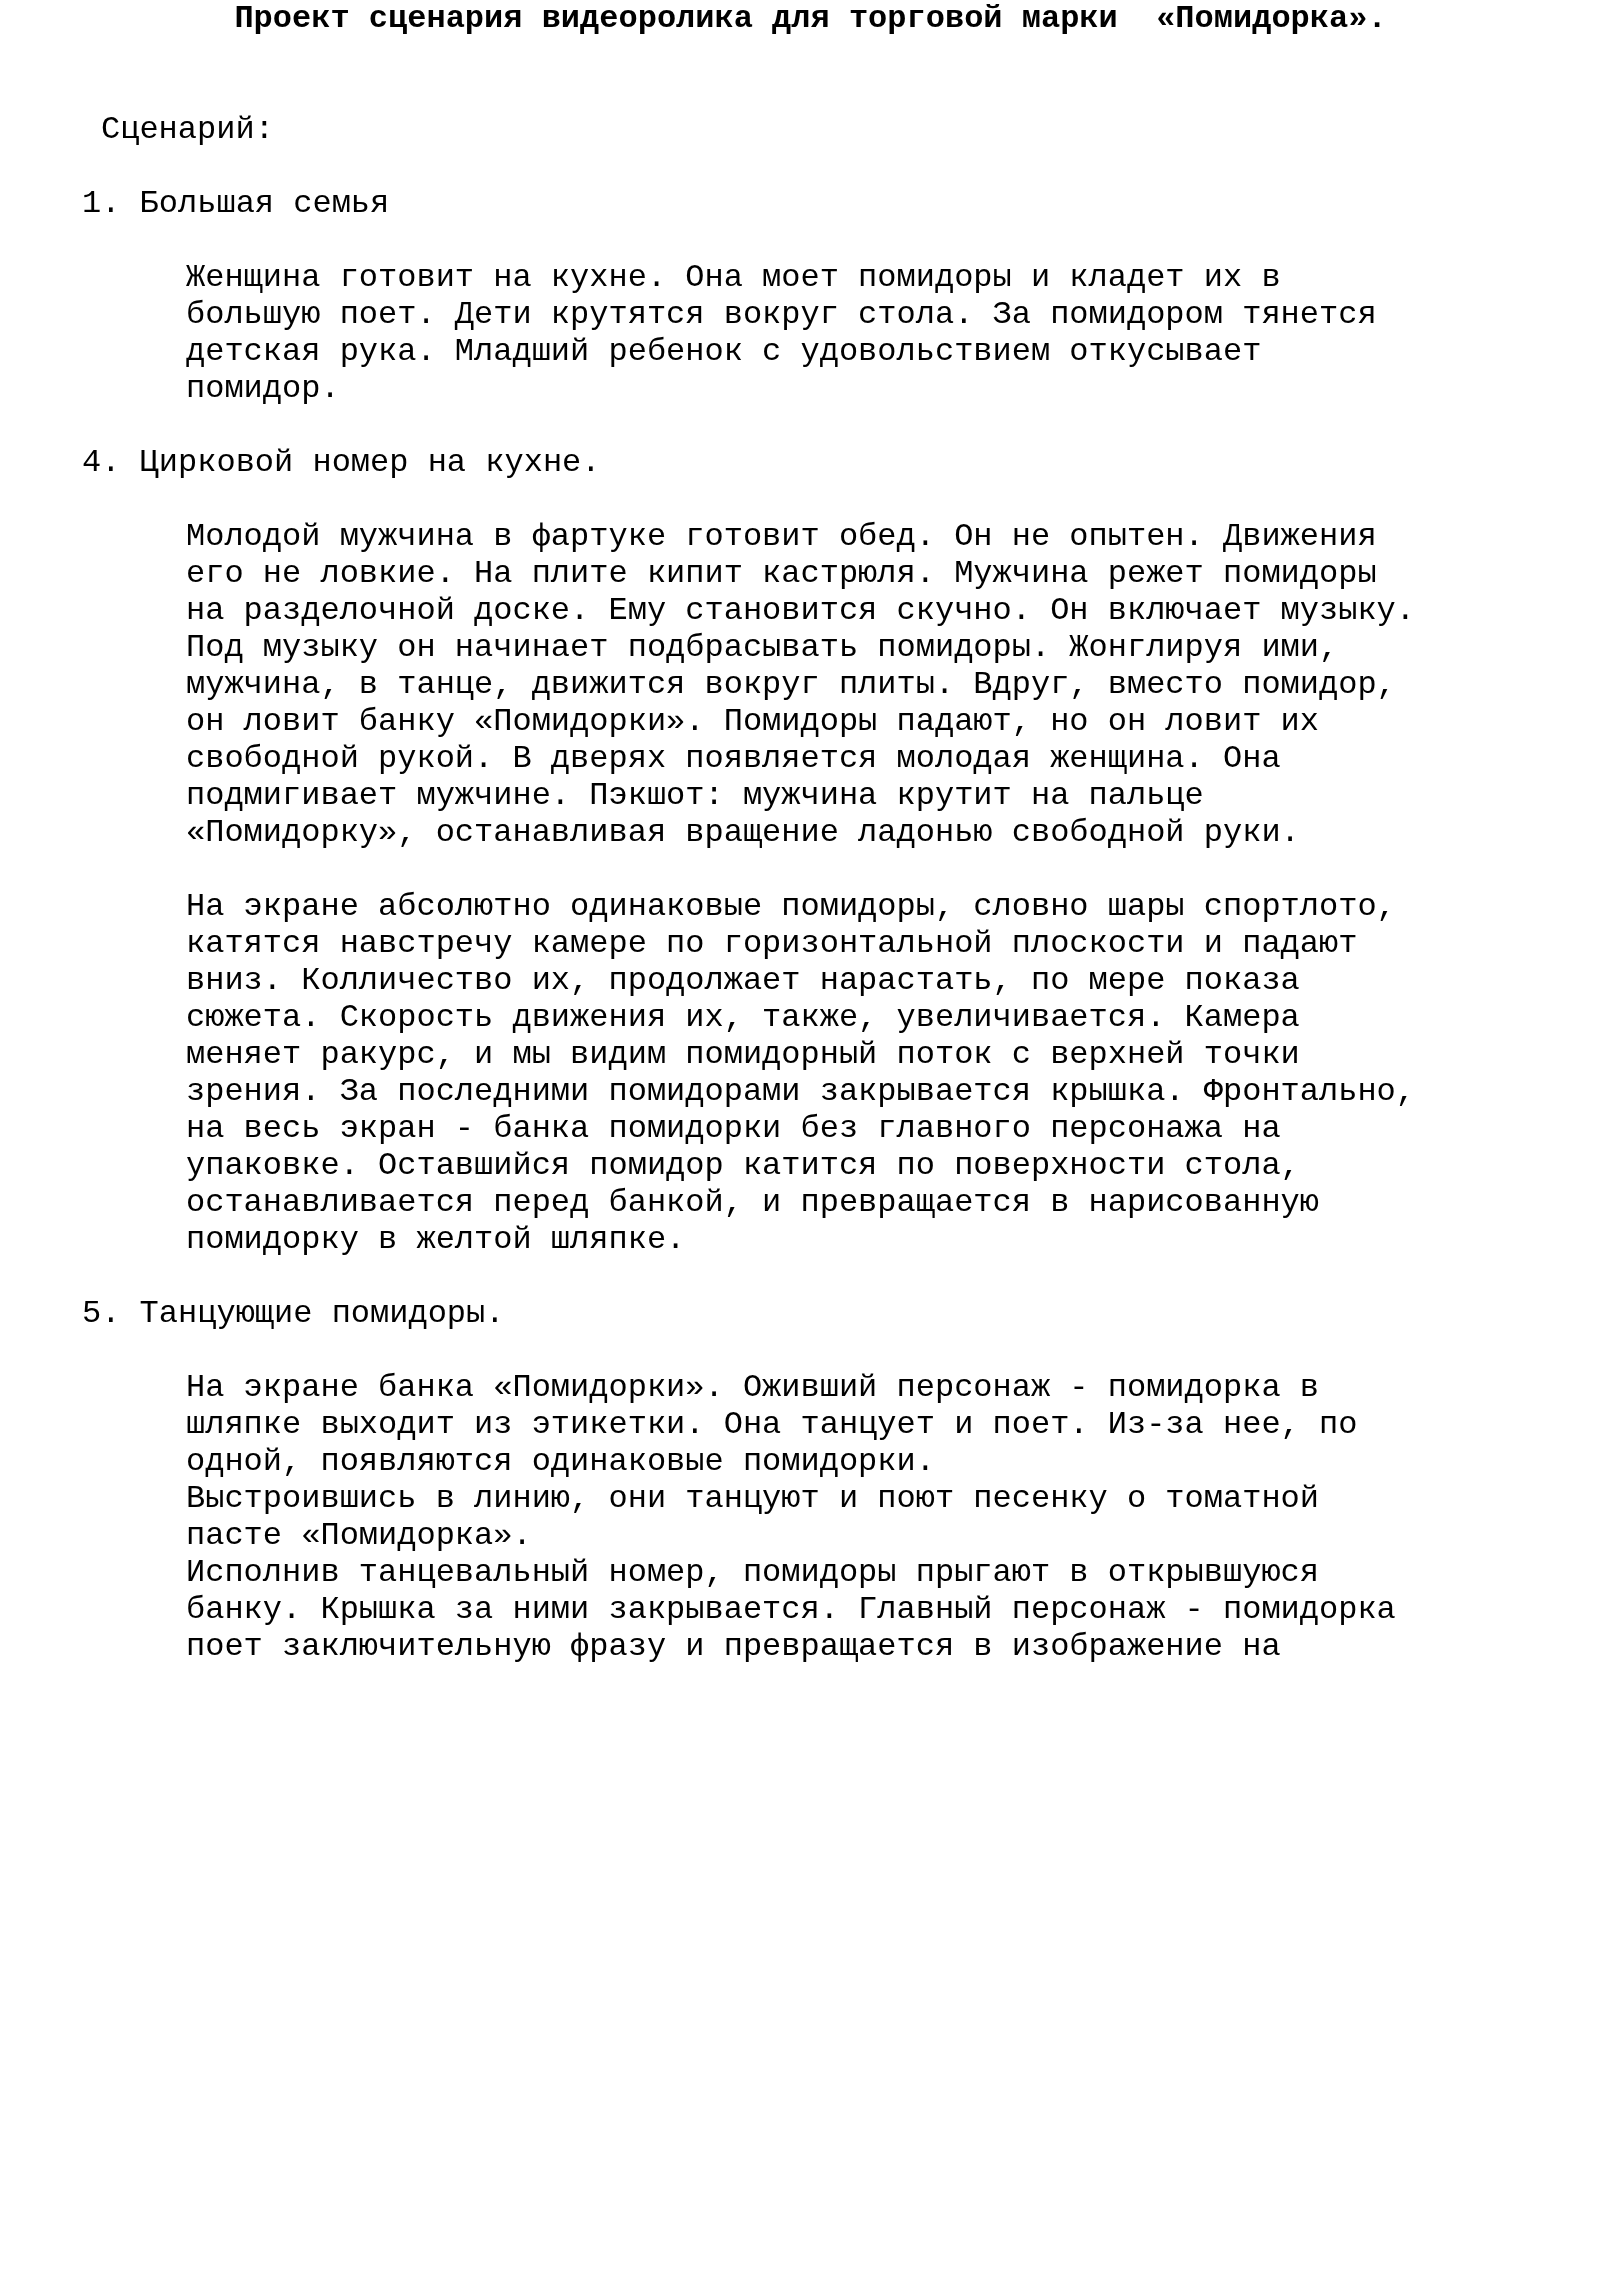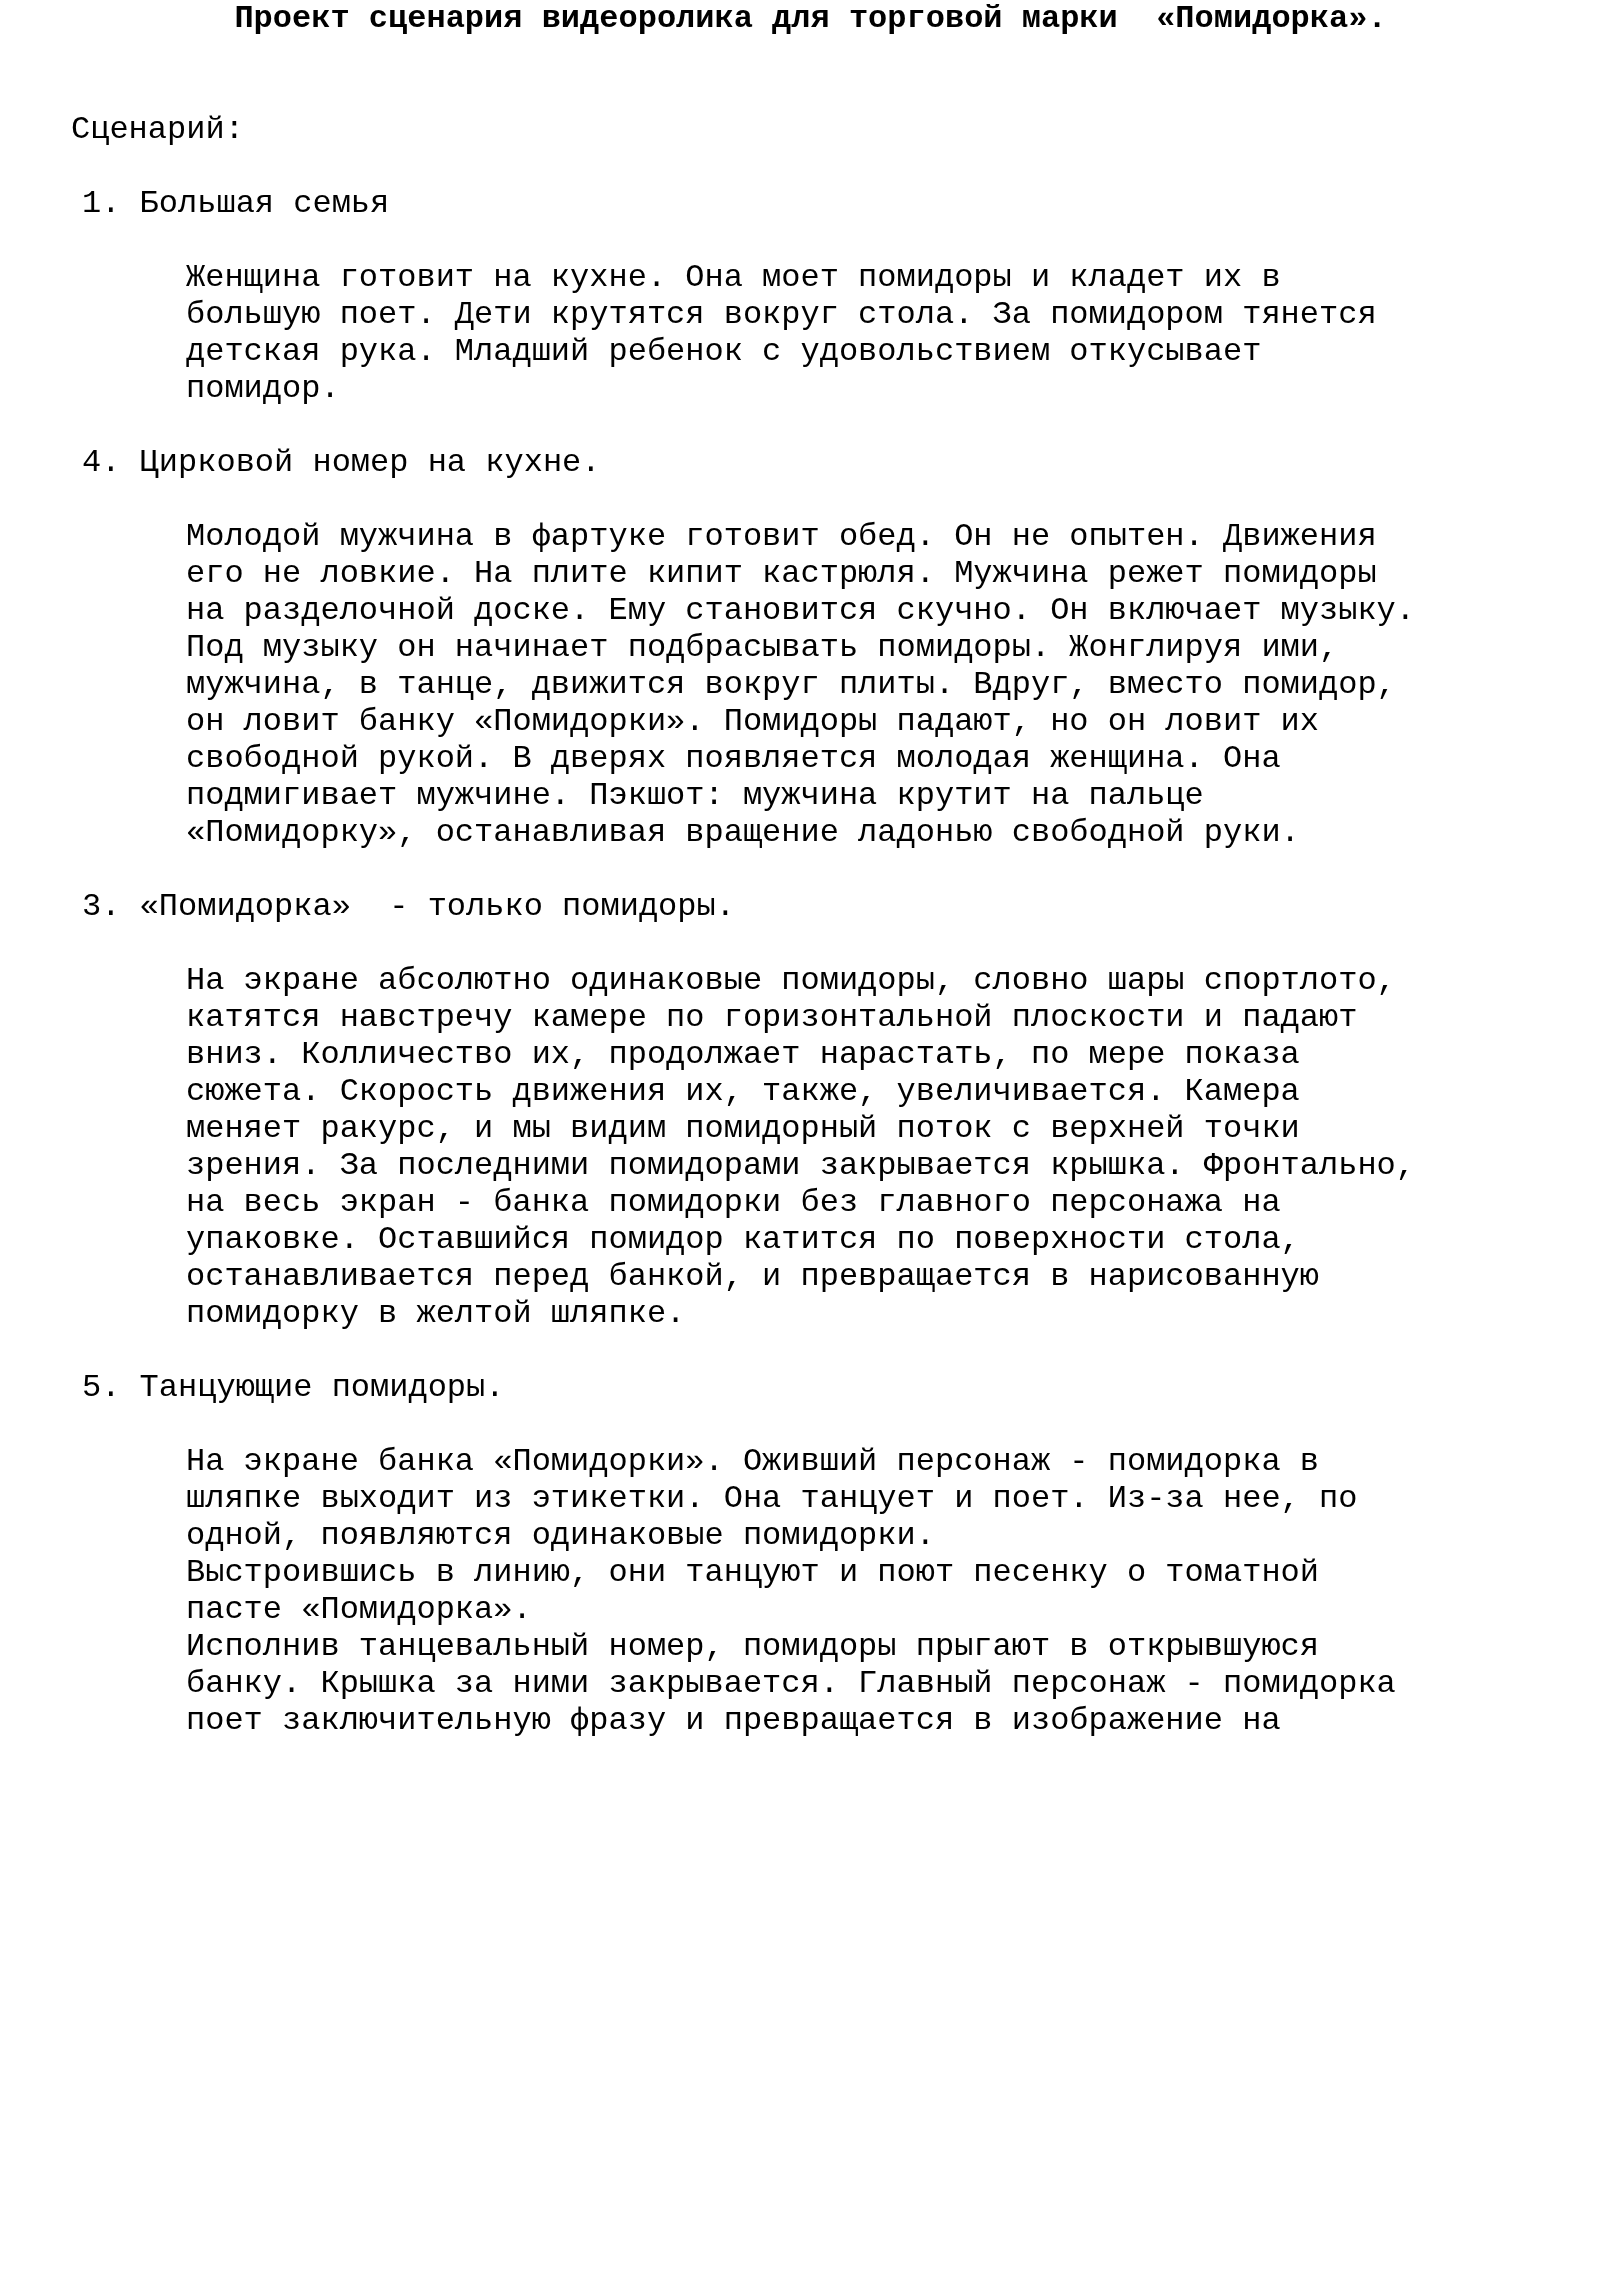--- a/index.html
+++ b/index.html
@@ -20,21 +20,21 @@
     box-sizing: border-box;
   }
   .doc-title {
     margin: 0;
     font-size: 32px;
     font-weight: bold;
     text-align: center;
     white-space: pre-wrap;
   }
   .scenario-label {
-    margin: 74px 0 0 71px;
+    margin: 74px 0 0 101px;
     white-space: pre-wrap;
   }
   .section-heading {
     margin: 37px 157px 0 82px;
     white-space: pre-wrap;
   }
   .section-body {
     margin: 37px 157px 0 186px;
     white-space: pre-wrap;
   }
@@ -63,21 +63,20 @@
 на разделочной доске. Ему становится скучно. Он включает музыку.
 Под музыку он начинает подбрасывать помидоры. Жонглируя ими,
 мужчина, в танце, движится вокруг плиты. Вдруг, вместо помидор,
 он ловит банку «Помидорки». Помидоры падают, но он ловит их
 свободной рукой. В дверях появляется молодая женщина. Она
 подмигивает мужчине. Пэкшот: мужчина крутит на пальце
 «Помидорку», останавливая вращение ладонью свободной руки.</p>
   </div>
 
   <div>
-    <p class="section-heading">3. «Помидорка»  - только помидоры.</p>
     <p class="section-body">На экране абсолютно одинаковые помидоры, словно шары спортлото,
 катятся навстречу камере по горизонтальной плоскости и падают
 вниз. Колличество их, продолжает нарастать, по мере показа
 сюжета. Скорость движения их, также, увеличивается. Камера
 меняет ракурс, и мы видим помидорный поток с верхней точки
 зрения. За последними помидорами закрывается крышка. Фронтально,
 на весь экран - банка помидорки без главного персонажа на
 упаковке. Оставшийся помидор катится по поверхности стола,
 останавливается перед банкой, и превращается в нарисованную
 помидорку в желтой шляпке.</p>

